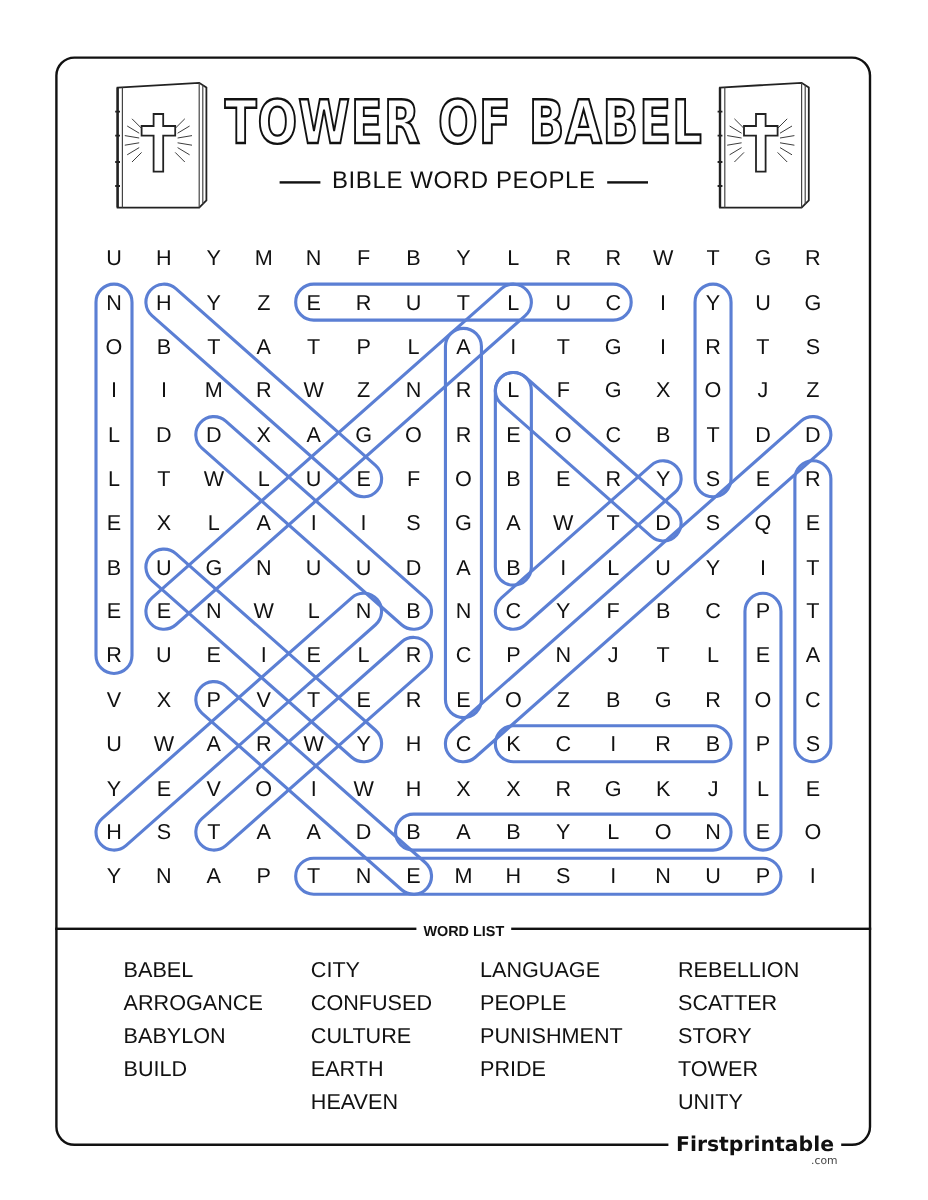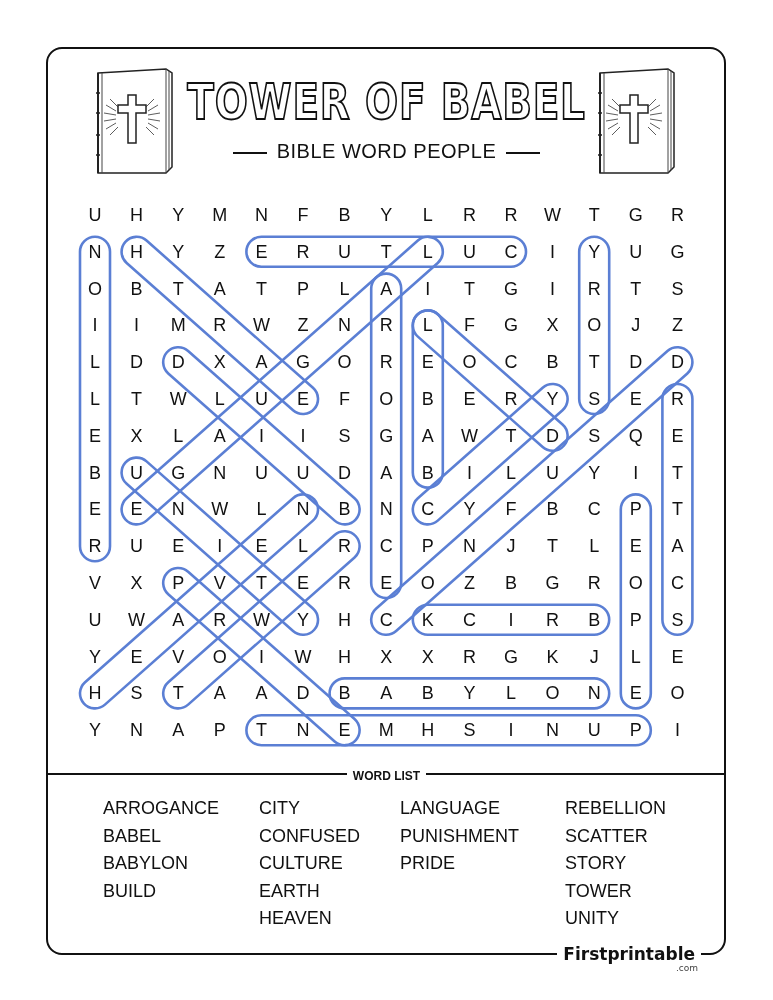--- a/index.html
+++ b/index.html
@@ -305,34 +305,35 @@
     <rect x="-15" y="-15" width="196.40000000000003" height="30" rx="15" ry="15" fill="none" stroke="#5b7fd4" stroke-width="2.6" transform="translate(427.8,619.8) rotate(0)"></rect>
     <rect x="-15" y="-15" width="279.6" height="30" rx="15" ry="15" fill="none" stroke="#5b7fd4" stroke-width="2.6" transform="translate(344.6,693.4) rotate(0)"></rect>
     <rect x="-15" y="-15" width="404.4000000000001" height="30" rx="15" ry="15" fill="none" stroke="#5b7fd4" stroke-width="2.6" transform="translate(261.4,730.1999999999999) rotate(0)"></rect>
   </svg>
 
 <div class="divider"></div>
 <div class="wl-label"><span>WORD LIST</span></div>
 
 <div class="words" id="words">
     <div class="word-col" style="left: 0px;">
+      <div class="word">BABEL</div>
       <div class="word">ARROGANCE</div>
-      <div class="word">BABEL</div>
       <div class="word">BABYLON</div>
       <div class="word">BUILD</div>
     </div>
     <div class="word-col" style="left: 156px;">
       <div class="word">CITY</div>
       <div class="word">CONFUSED</div>
       <div class="word">CULTURE</div>
       <div class="word">EARTH</div>
       <div class="word">HEAVEN</div>
     </div>
     <div class="word-col" style="left: 297px;">
       <div class="word">LANGUAGE</div>
+      <div class="word">PEOPLE</div>
       <div class="word">PUNISHMENT</div>
       <div class="word">PRIDE</div>
     </div>
     <div class="word-col" style="left: 462px;">
       <div class="word">REBELLION</div>
       <div class="word">SCATTER</div>
       <div class="word">STORY</div>
       <div class="word">TOWER</div>
       <div class="word">UNITY</div>
     </div>

